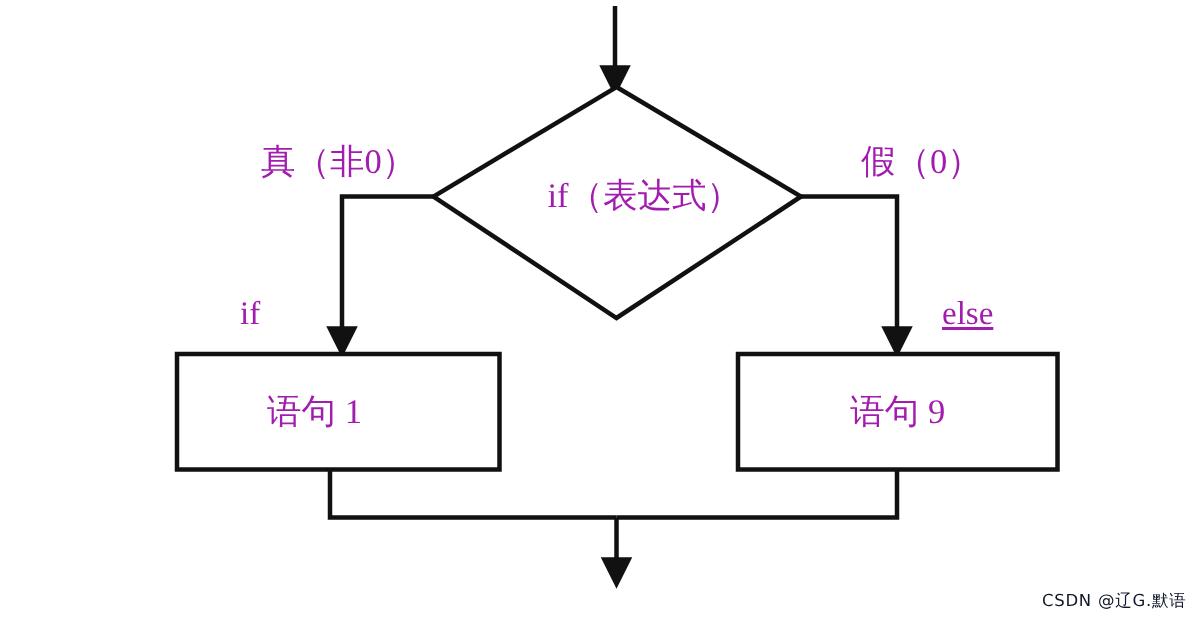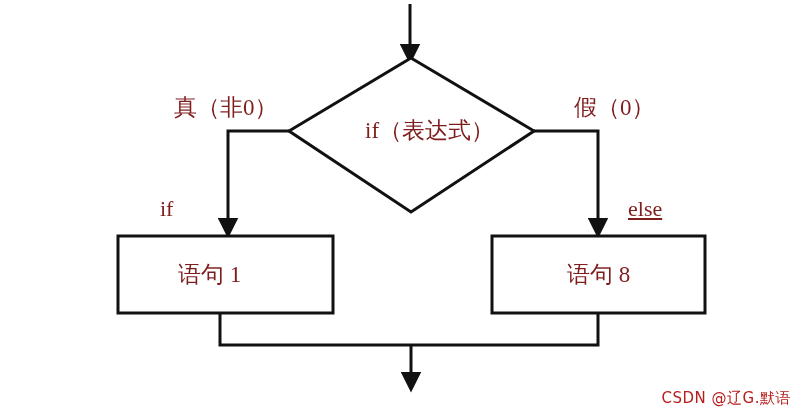--- a/index.html
+++ b/index.html
@@ -20,21 +20,21 @@
   }
   #flow-svg {
     position: absolute;
     left: 0;
     top: 0;
     width: 799px;
     height: 414px;
   }
   .lbl {
     position: absolute;
-    color: #7f1d1d;
+    color: #a21caf;
     white-space: nowrap;
     line-height: 1;
     font-family: "Liberation Serif", "DejaVu Serif", serif;
   }
   .cond-label {
     font-size: 23px;
     letter-spacing: 0px;
     margin-left: 29px;
   }
   .branch-label {
@@ -43,22 +43,22 @@
   .keyword-label {
     font-size: 22px;
   }
   .stmt-label {
     font-size: 23px;
   }
   .watermark {
     position: absolute;
     right: 8px;
     bottom: 6px;
-    font-size: 15px;
-    color: #b91c1c;
+    font-size: 11px;
+    color: #0f172a;
     font-family: "DejaVu Sans", "Liberation Sans", sans-serif;
     white-space: nowrap;
     letter-spacing: 0.5px;
   }
 </style>
 </head>
 <body>
 
 <div id="canvas">
 
@@ -92,17 +92,17 @@
   <div class="lbl branch-label" style="left:174px; top:96px;">真（非0）</div>
 
   <div class="lbl branch-label" style="left:538px; top:96px;margin-left:36px;">假（0）</div>
 
   <div class="lbl keyword-label" style="left:160px; top:198px;">if</div>
 
   <div class="lbl keyword-label" style="left:628px; top:198px;text-decoration:underline;">else</div>
 
   <div class="lbl stmt-label" style="left:178px; top:263px; width:95px; ">语句 1</div>
 
-  <div class="lbl stmt-label" style="left:551px; top:263px; width:95px; text-align:center;">语句 8</div>
+  <div class="lbl stmt-label" style="left:551px; top:263px; width:95px; text-align:center;">语句 9</div>
 
   <div class="watermark">CSDN @辽G.默语</div>
 
 </div>
 
 </body></html>

